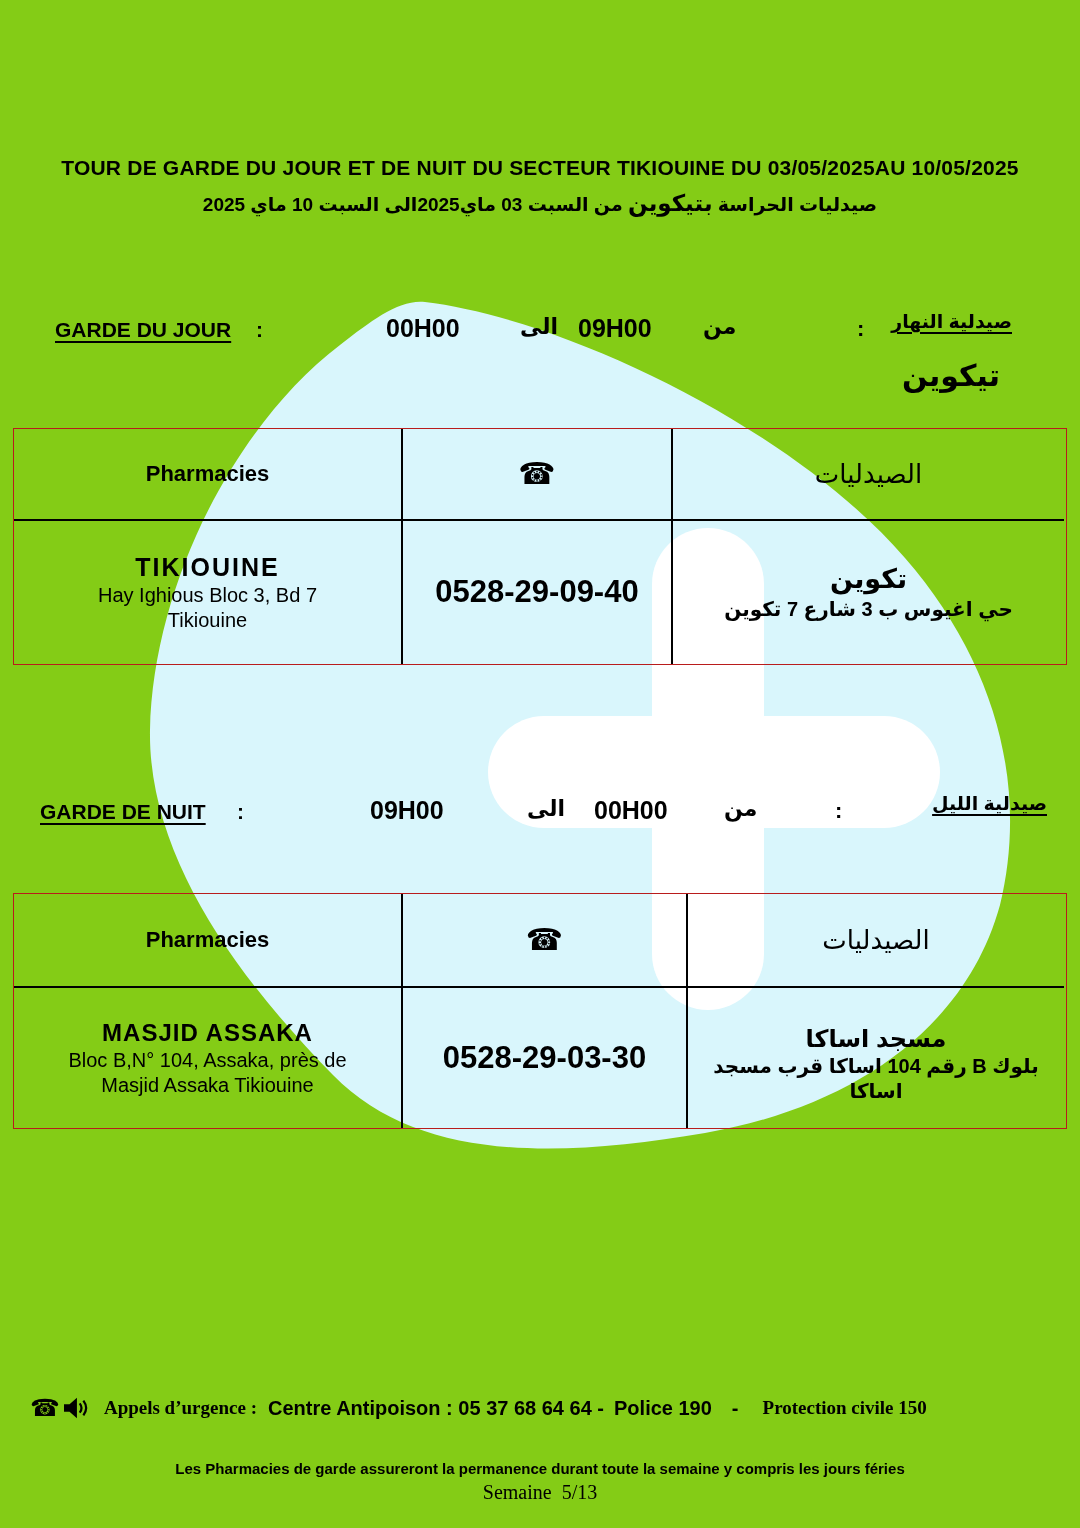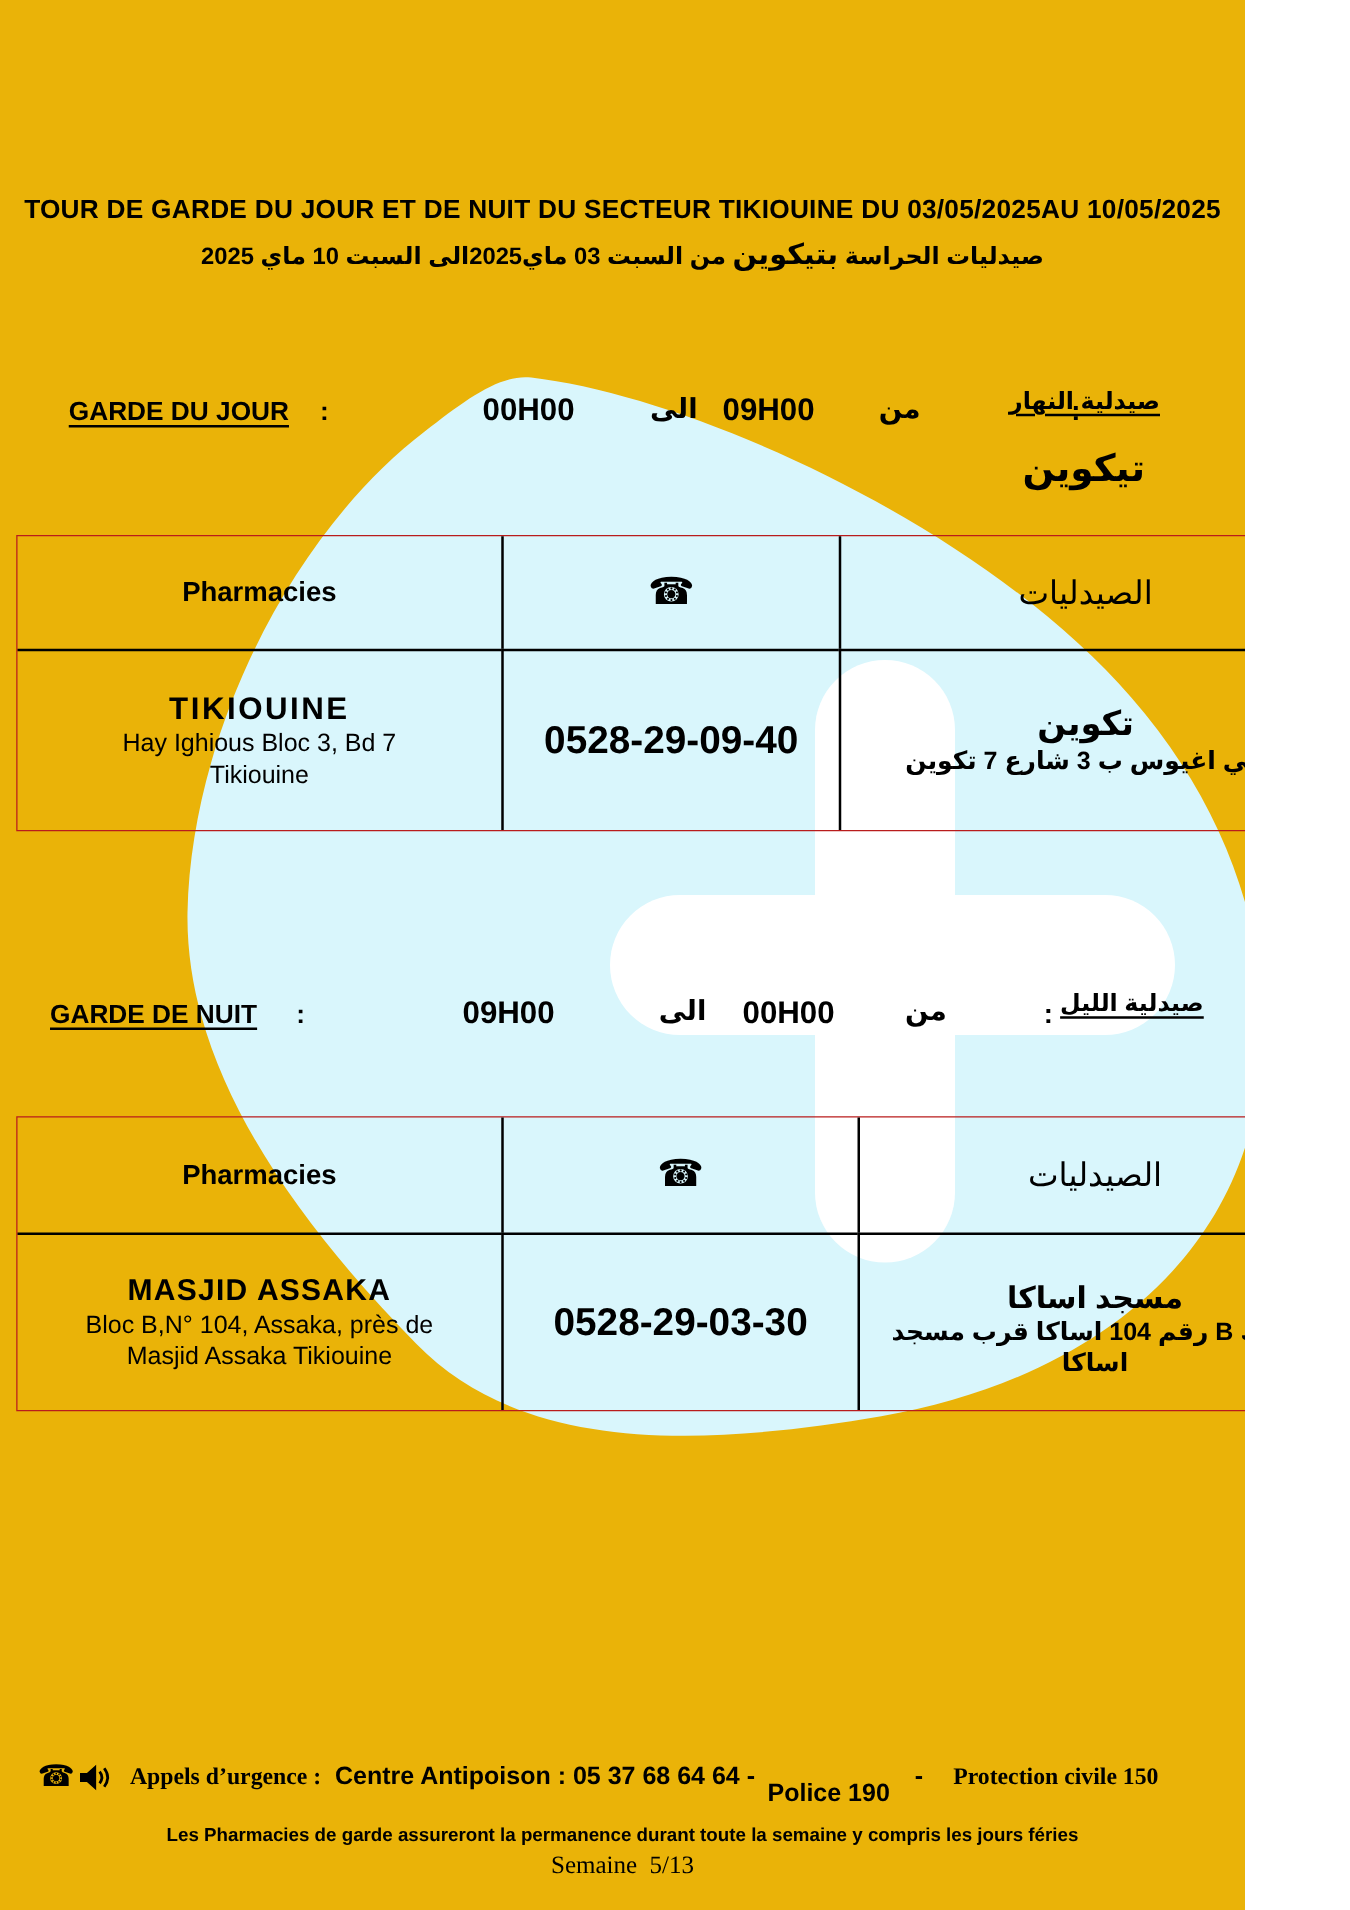--- a/index.html
+++ b/index.html
@@ -1,16 +1,16 @@
 <!DOCTYPE html>
 <html lang="fr"><head>
 <meta charset="utf-8">
 <style>
   html,body{margin:0;padding:0;background:#ffffff;}
-  #page{position:relative;width:996px;height:1528px;background:#eab308;overflow:hidden;
+  #page{position:relative;width:1080px;height:1528px;background:#84cc16;overflow:hidden;
         font-family:"Liberation Sans","DejaVu Sans",sans-serif;color:#000;}
   .abs{position:absolute;}
   .b{font-weight:bold;}
   .u{text-decoration:underline;text-decoration-thickness:2px;text-underline-offset:4px;}
   .ctr{text-align:center;}
   .serif{font-family:"Liberation Serif","DejaVu Serif",serif;}
   #watermark{position:absolute;left:0;top:0;z-index:0;}
   #content{position:absolute;inset:0;z-index:1;}
 
   .title{left:0;right:0;top:156px;font-size:21px;letter-spacing:.2px;}
@@ -149,21 +149,21 @@
 
     <div class="abs footer-line">
       <span class="seg" style="font-size:24px;line-height:24px;">☎</span>
       <svg width="28" height="24" viewBox="0 0 30 26" style="margin-left:2px;">
         <path d="M2 9 h6 l8 -7 v22 l-8 -7 h-6 z" fill="#000"></path>
         <path d="M19 8 q4 5 0 10" stroke="#000" stroke-width="2.4" fill="none"></path>
         <path d="M23 5 q6 8 0 16" stroke="#000" stroke-width="2.4" fill="none"></path>
       </svg>
       <span class="seg serif" style="margin-left:14px;">Appels d’urgence :</span>
       <span class="seg" style="margin-left:11px;font-size:20px;">Centre Antipoison : 05 37 68 64 64 -</span>
-      <span class="seg" style="margin-left:10px;font-size:20px;margin-top:28px;">Police 190</span>
+      <span class="seg" style="margin-left:10px;font-size:20px;">Police 190</span>
       <span class="seg" style="margin-left:20px;font-size:20px;">-</span>
       <span class="seg serif" style="margin-left:24px;">Protection civile 150</span>
     </div>
 
 
     <div class="abs note ctr b">Les Pharmacies de garde assureront la permanence durant toute la semaine y compris les jours féries</div>
     <div class="abs week ctr serif">Semaine  5/13</div>
 
   </div>
 </div>

